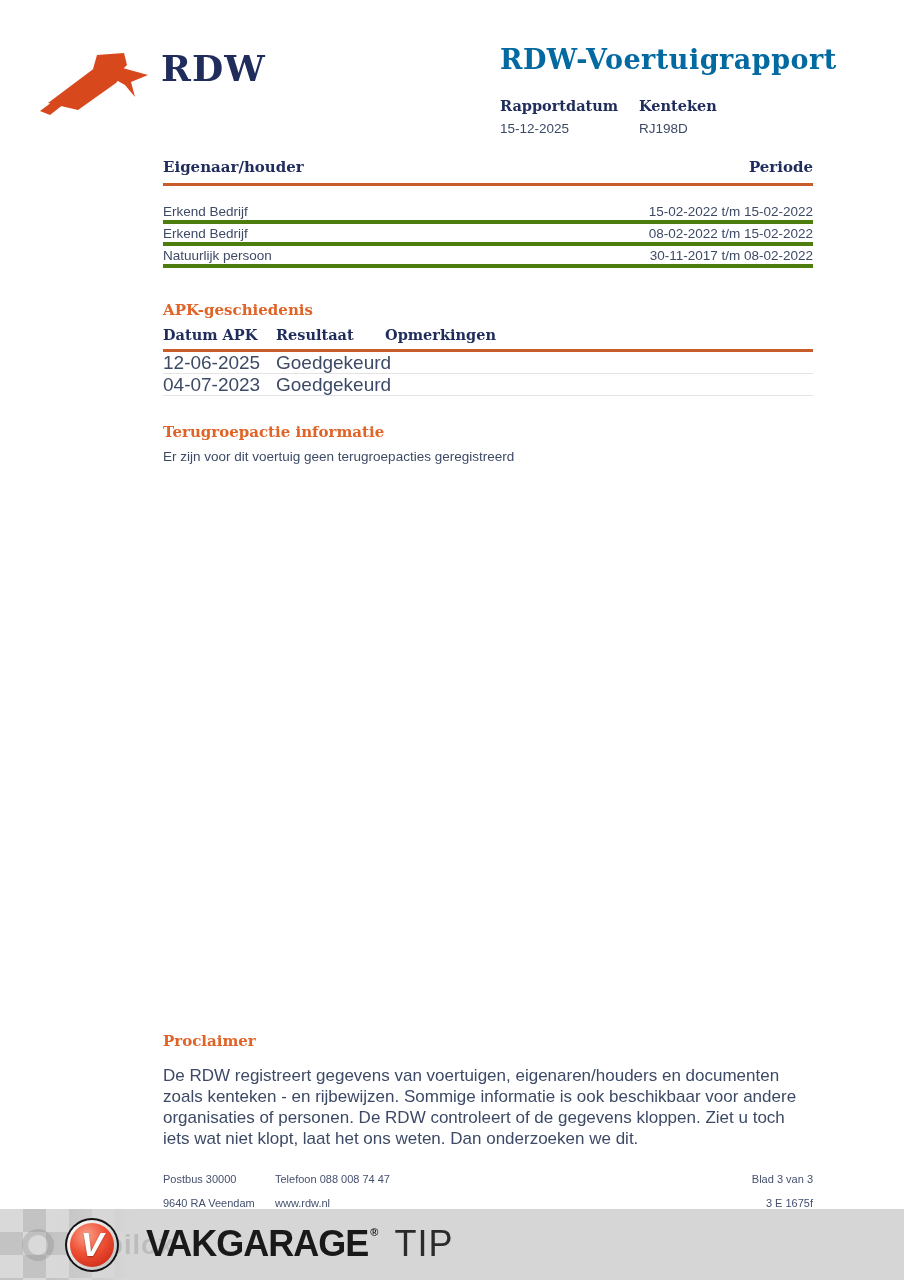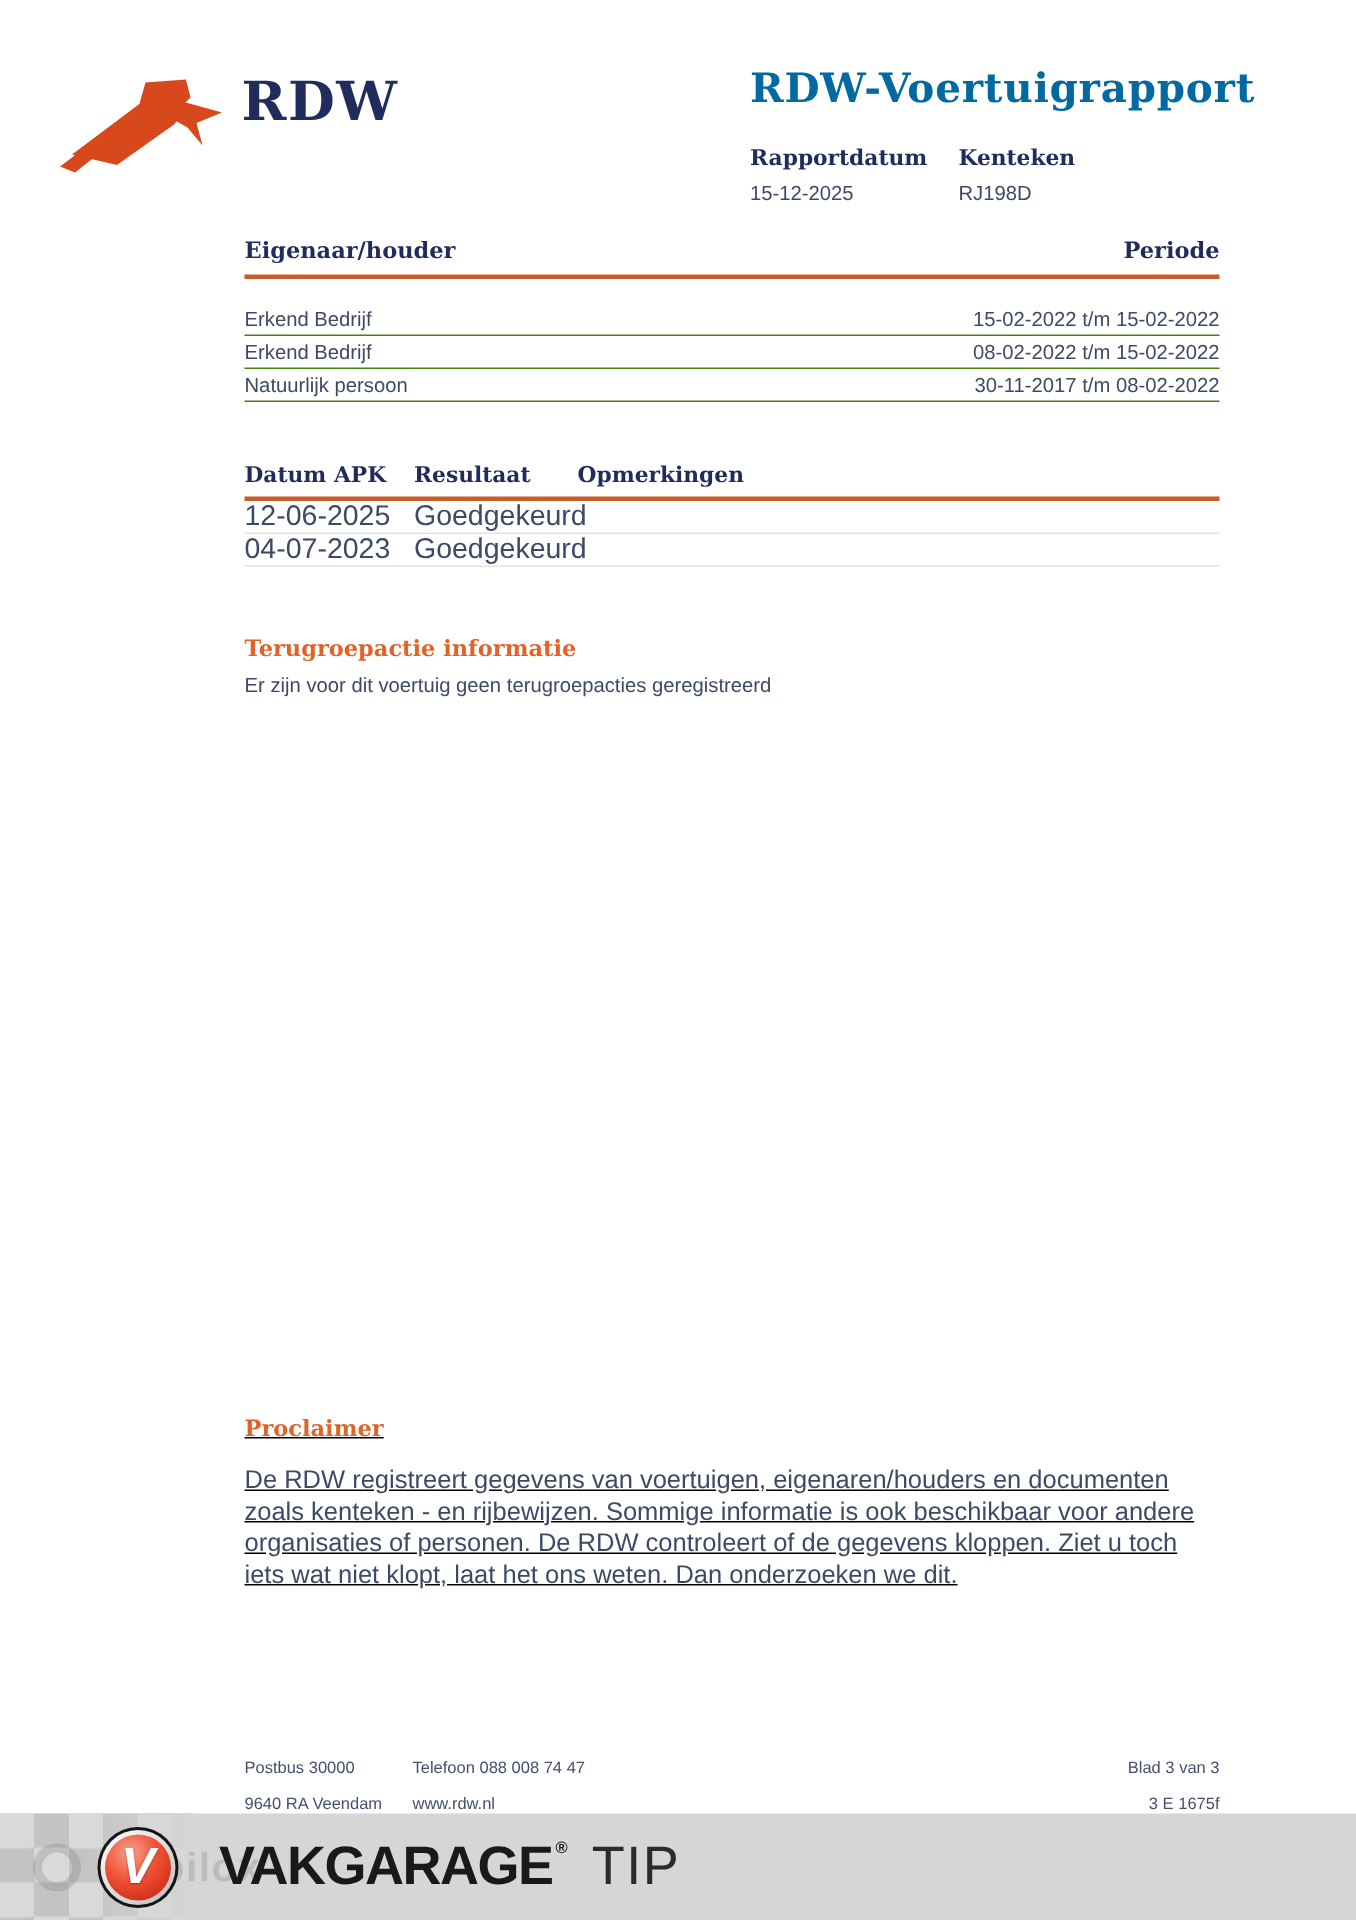--- a/index.html
+++ b/index.html
@@ -32,39 +32,39 @@
   .section { position:absolute; left:163px; width:650px; }
   .owner-section { top:158px; }
   .tbl-head { display:flex; justify-content:space-between;
     padding-bottom:7px; border-bottom:3px solid #c75d2b; }
   .tbl-head span {
     font-family:"DejaVu Serif", serif; font-weight:bold;
     font-size:15px; color:#1f2c5c;
   }
   .owner-rows { margin-top:16px; }
   .row { display:flex; justify-content:space-between; align-items:center;
-    height:22px; border-bottom:1px solid #4d7c0f;
+    height:22px; border-bottom:4px solid #4d7c0f;
     font-size:13.5px; color:#3d4a66; }
   .orange-heading {
     font-family:"DejaVu Serif", serif; font-weight:bold;
     font-size:15px; color:#e06327;
   }
   .apk-section { top:301px; }
   .apk-head { display:flex; margin-top:7px; padding-bottom:6px;
     border-bottom:3px solid #c75d2b; }
   .apk-head span {
     font-family:"DejaVu Serif", serif; font-weight:bold;
     font-size:14.5px; color:#1f2c5c;
   }
   .apk-c1 { width:113px; } .apk-c2 { width:109px; } .apk-c3 { flex:1; }
   .apk-row { display:flex; align-items:center; height:22px;
     border-bottom:1px solid #e4e4e4; font-size:19px; color:#3d4a66; }
   .recall-section { top:423px; }
   .recall-text { margin-top:8px; font-size:13.5px; color:#3d4a66; }
-  .proclaimer-section { top:943px;text-decoration:underline; }
+  .proclaimer-section { top:1032px; }
   .proclaimer-text { margin-top:15px; font-size:17px; line-height:21px;
     color:#3d4a66; width:650px; }
   
   .footer { position:absolute; left:163px; top:1167px; width:650px;
     font-size:11px; color:#44506e; }
   .f-line { display:flex; height:24px; align-items:center; }
   .f-c1 { width:112px; } .f-c2 { flex:1; } .f-c3 { text-align:right; }
   
   .bottom-bar { position:absolute; left:0; bottom:0; width:904px; height:71px;
     background:#d6d6d6; }
@@ -138,20 +138,21 @@
         <span>08-02-2022 t/m 15-02-2022</span>
       </div>
       <div class="row">
         <span>Natuurlijk persoon</span>
         <span>30-11-2017 t/m 08-02-2022</span>
       </div>
     </div>
   </div>
 
   <div class="section apk-section">
+    <div class="orange-heading">APK-geschiedenis</div>
     <div class="apk-head">
       <span class="apk-c1">Datum APK</span>
       <span class="apk-c2">Resultaat</span>
       <span class="apk-c3">Opmerkingen</span>
     </div>
     <div>
       <div class="apk-row">
         <span class="apk-c1">12-06-2025</span>
         <span class="apk-c2">Goedgekeurd</span>
         <span class="apk-c3"></span>

